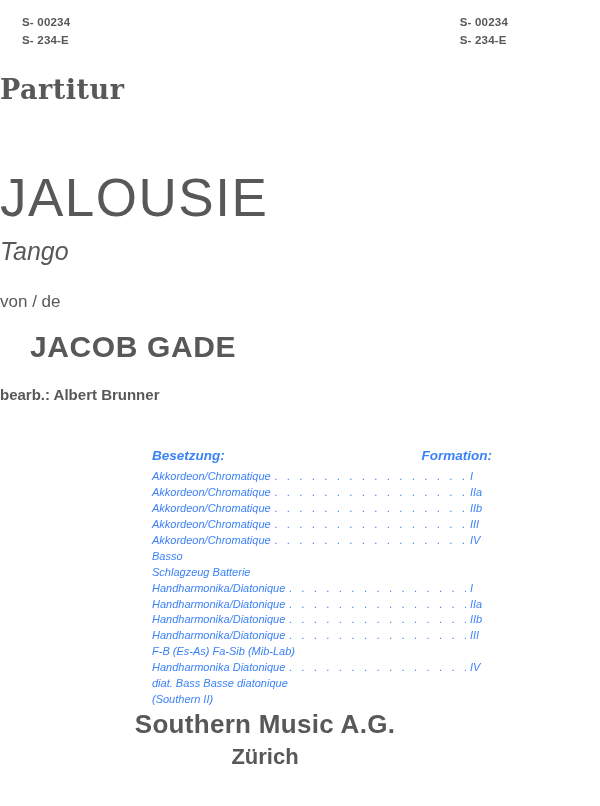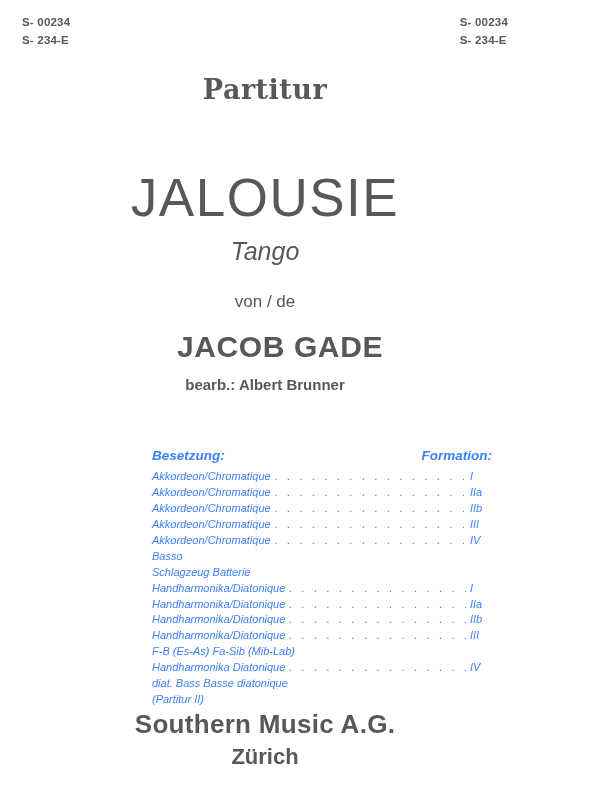--- a/index.html
+++ b/index.html
@@ -35,21 +35,21 @@
   .cat.left  { left: 22px;  text-align: left; }
   .cat.right { right: 22px; text-align: left; }
   .cat div { white-space: pre; }
 
   
   .titleblock {
     position: absolute;
     left: 0;
     right: 0;
     top: 74px;
-    text-align: center;
+    text-align: left;
   }
   .partitur {
     font-family: "DejaVu Serif", serif;
     font-weight: bold;
     font-size: 27px;
     letter-spacing: 0.5px;
     color: #58585a;
   }
   .maintitle {
     margin-top: 62px;
@@ -71,21 +71,21 @@
   }
   .composer {
     margin-top: 18px;
     font-size: 30px;
     font-weight: bold;
     letter-spacing: 0.6px;
     color: #58585a;
     padding-left: 30px;
   }
   .arranger {
-    margin-top: 12px;
+    margin-top: 22px;
     font-size: 15px;
     font-weight: bold;
     color: #58585a;
   }
 
   
   .instr {
     position: absolute;
     left: 152px;
     top: 448px;
@@ -239,21 +239,21 @@
           <span class="nm">Handharmonika Diatonique</span>
           <span class="dots">. . . . . . . . . . . . . . . . . . . . . . . . . . . .</span>
           <span class="num">IV</span>
         </div>
         <div class="instr-row nodots">
           <span class="nm">diat. Bass Basse diatonique</span>
           <span class="dots">. . . . . . . . . . . . . . . . . . . . . . . . . . . .</span>
           <span class="num"></span>
         </div>
         <div class="instr-row nodots">
-          <span class="nm">(Partitur II)</span>
+          <span class="nm">(Southern II)</span>
           <span class="dots">. . . . . . . . . . . . . . . . . . . . . . . . . . . .</span>
           <span class="num"></span>
         </div>
       </div>
   </div>
 
   <div class="publisher">
     <div class="pub-name">Southern Music A.G.</div>
     <div class="pub-city">Zürich</div>
   </div>

